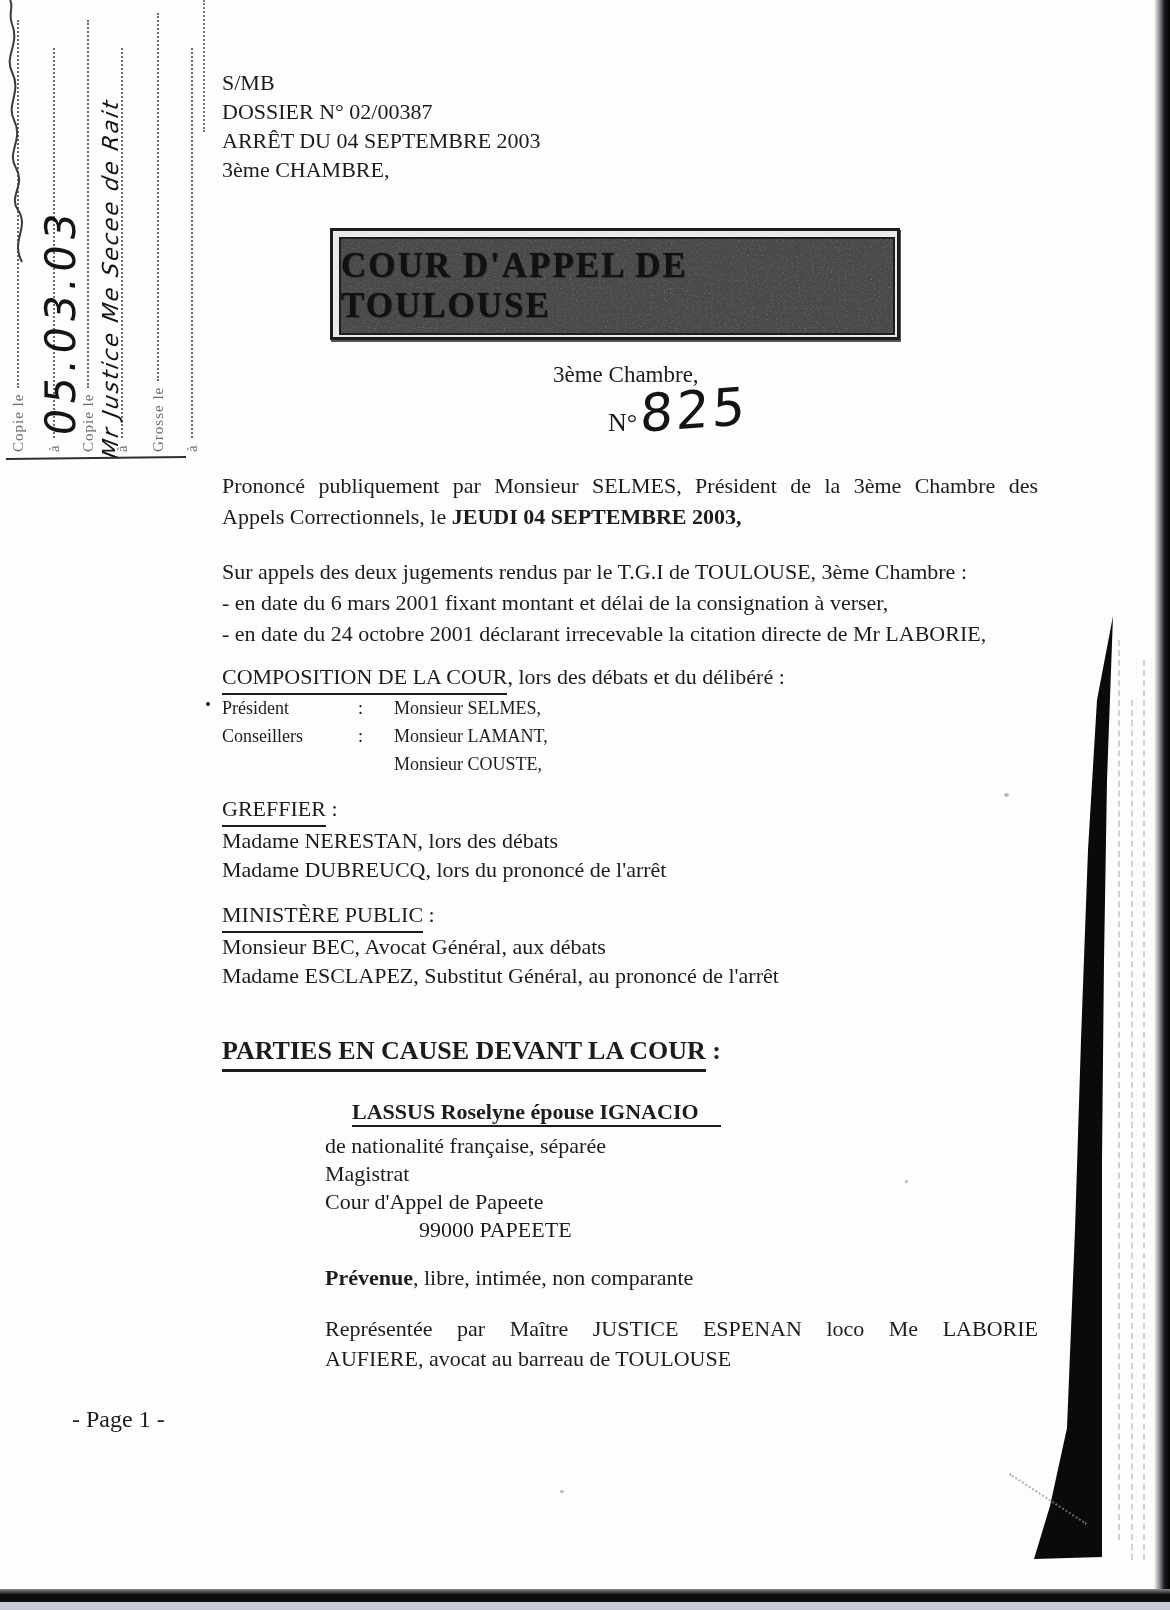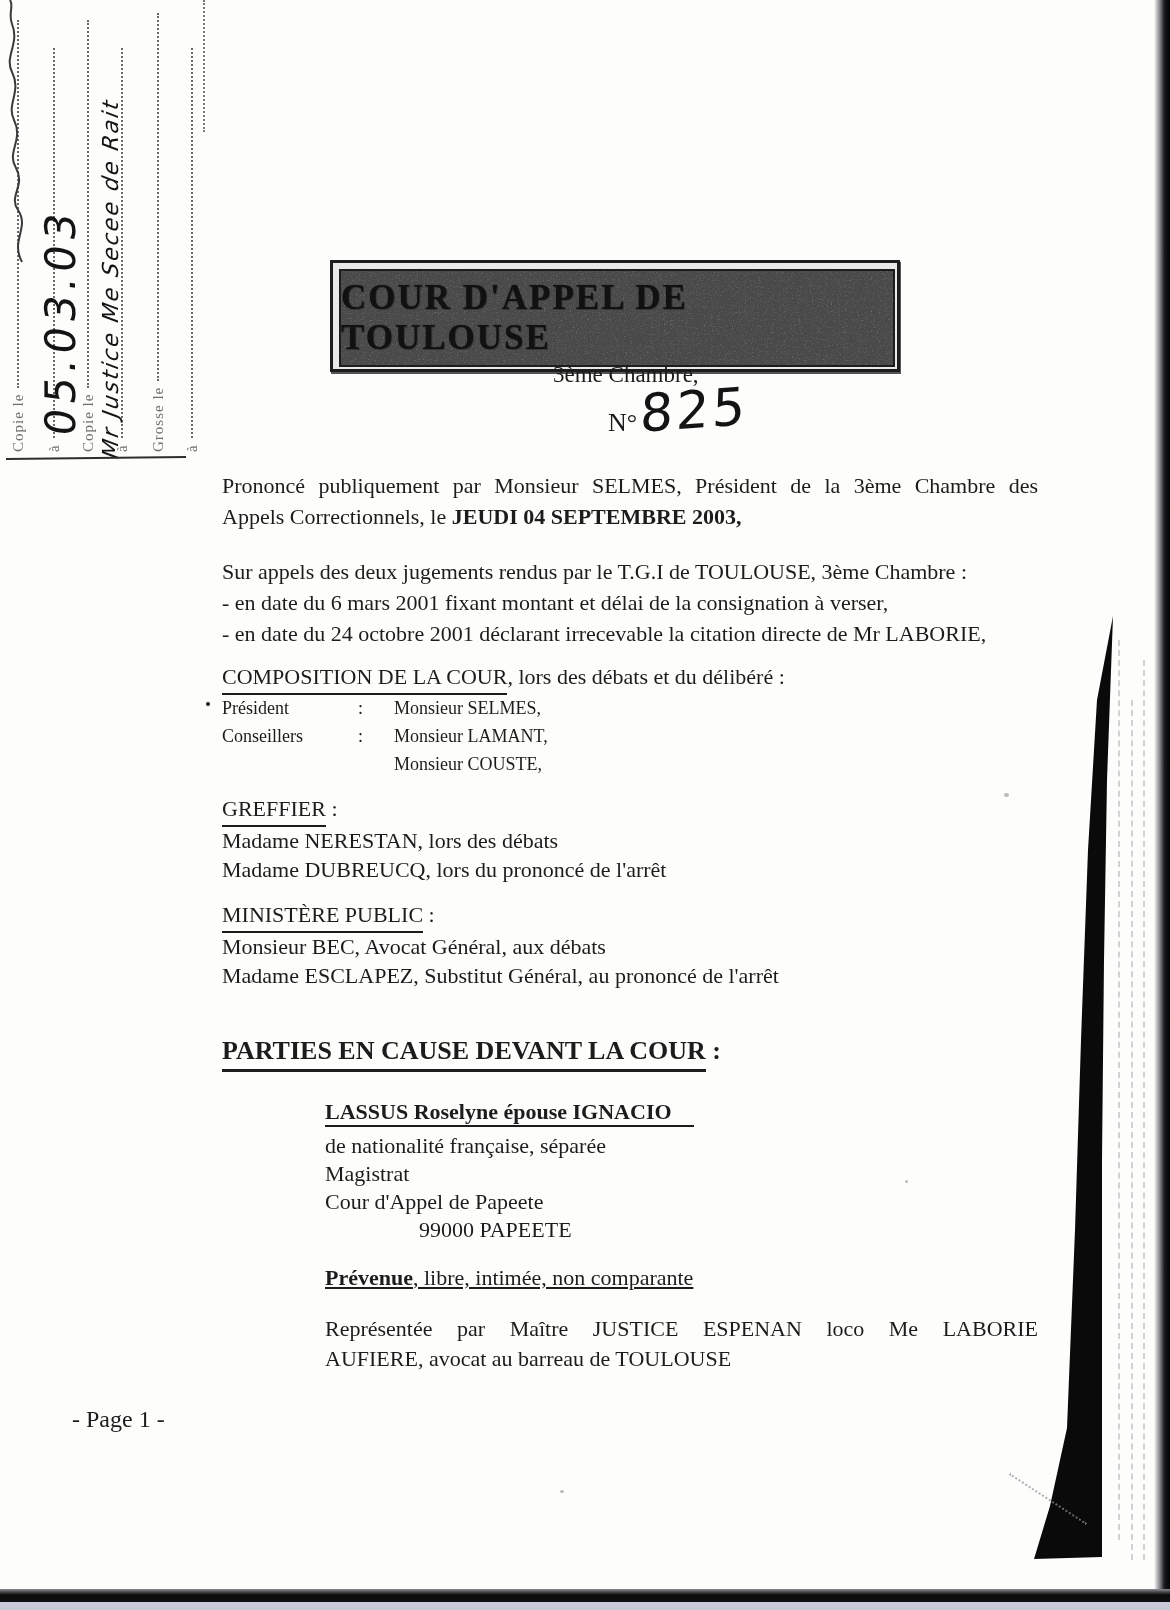--- a/index.html
+++ b/index.html
@@ -30,21 +30,20 @@
   .body-text { font-size:22px; line-height:31px; }
   .just { text-align:justify; text-align-last:justify; }
   .u { border-bottom:2px solid #1c1c1c; padding-bottom:4px; }
   b, .b { font-weight:bold; }
 
   
   .title-box {
     left:330px; top:228px; width:570px; height:112px;
     border:3px solid #1d1d1d; background:#e9e9e9; padding:6px; box-sizing:border-box;
     box-shadow:1px 2px 0 #555;
-    margin-top:32px;
   }
   .title-inner {
     position:relative; width:100%; height:100%;
     border:2px solid #1d1d1d; background:#a3a3a3; overflow:hidden;
     display:flex; align-items:center; justify-content:center;
   }
   .title-inner svg.noise { position:absolute; inset:0; width:100%; height:100%; }
   .title-text {
     position:relative; font-weight:bold; font-size:35px; letter-spacing:2px;
     color:#111; text-shadow:0 0 1px #222, 1px 1px 0 rgba(40,40,40,.5);
@@ -93,20 +92,26 @@
     <span class="rot hand m-note" style="left:98px; top:456px;">Mr Justice Me Secee de Rait</span>
 
     <svg class="abs" style="left:0; top:0;" width="40" height="270">
       <path d="M22,262 C10,240 30,228 18,210 C8,196 26,186 16,168 C6,152 24,140 14,120 C6,104 22,92 12,72 C4,56 20,44 12,24 C8,14 14,6 10,0" fill="none" stroke="#3a3a3a" stroke-width="2"></path>
     </svg>
 
     <div class="abs m-rule" style="left:6px; top:457px; width:180px;"></div>
     <div class="abs m-stub" style="left:203px; top:0; height:132px;"></div>
   </div>
 
+  <div class="abs" style="left:222px; top:68px;">
+    <div class="hline">S/MB</div>
+    <div class="hline">DOSSIER N° 02/00387</div>
+    <div class="hline">ARRÊT DU 04 SEPTEMBRE 2003</div>
+    <div class="hline">3ème CHAMBRE,</div>
+  </div>
 
   <div class="abs title-box">
     <div class="title-inner">
       <svg class="noise">
         <filter id="grain">
             <feTurbulence type="fractalNoise" baseFrequency="0.85" numOctaves="3" stitchTiles="stitch"></feTurbulence>
           <feColorMatrix type="matrix" values="0 0 0 0 0  0 0 0 0 0  0 0 0 0 0  0.7 0.7 0.7 0 0"></feColorMatrix>
           </filter>
         <rect width="100%" height="100%" filter="url(#grain)" opacity="0.55"></rect>
       </svg>
@@ -157,28 +162,28 @@
 
   <div class="abs body-text" style="left:222px; top:900px; width:830px; line-height:29px;">
     <div style="margin-bottom:3px;"><span class="u">MINISTÈRE PUBLIC</span><span> :</span></div>
     <div>Monsieur BEC, Avocat Général, aux débats</div>
     <div>Madame ESCLAPEZ, Substitut Général, au prononcé de l'arrêt</div>
   </div>
 
   <div class="abs parties-h" style="left:222px; top:1036px;"><span class="u">PARTIES EN CAUSE DEVANT LA COUR</span><span> :</span></div>
 
   <div class="abs body-text" style="left:325px; top:1098px; width:720px; line-height:28px;">
-    <div style="margin-bottom:6px;"><b class="name-u">LASSUS Roselyne épouse IGNACIO</b></div>
+    <div style="margin-bottom:6px;margin-left:27px;"><b class="name-u">LASSUS Roselyne épouse IGNACIO</b></div>
     <div>de nationalité française, séparée</div>
     <div>Magistrat</div>
     <div>Cour d'Appel de Papeete</div>
     <div style="padding-left:94px;">99000 PAPEETE</div>
   </div>
 
-  <div class="abs body-text" style="left:325px; top:1262px;text-decoration:underline;"><b>Prévenue</b><span>, libre, intimée, non comparante</span></div>
+  <div class="abs body-text" style="left:325px; top:1262px;"><b>Prévenue</b><span>, libre, intimée, non comparante</span></div>
 
   <div class="abs body-text" style="left:325px; top:1314px; width:713px; line-height:30px;">
     <div class="just">Représentée par Maître JUSTICE ESPENAN loco Me LABORIE</div>
     <div>AUFIERE, avocat au barreau de TOULOUSE</div>
   </div>
 
   <div class="abs" style="left:72px; top:1406px; font-size:24px;">- Page 1 -</div>
 
   <svg class="abs" style="left:0; top:0;" width="1170" height="1610">
     <polygon fill="#0a0a0a" points="1113,616 1107,780 1104,960 1102,1160 1102,1360 1102,1557 1034,1559 1050,1506 1067,1428 1075,1230 1081,1040 1088,850 1097,700"></polygon>

